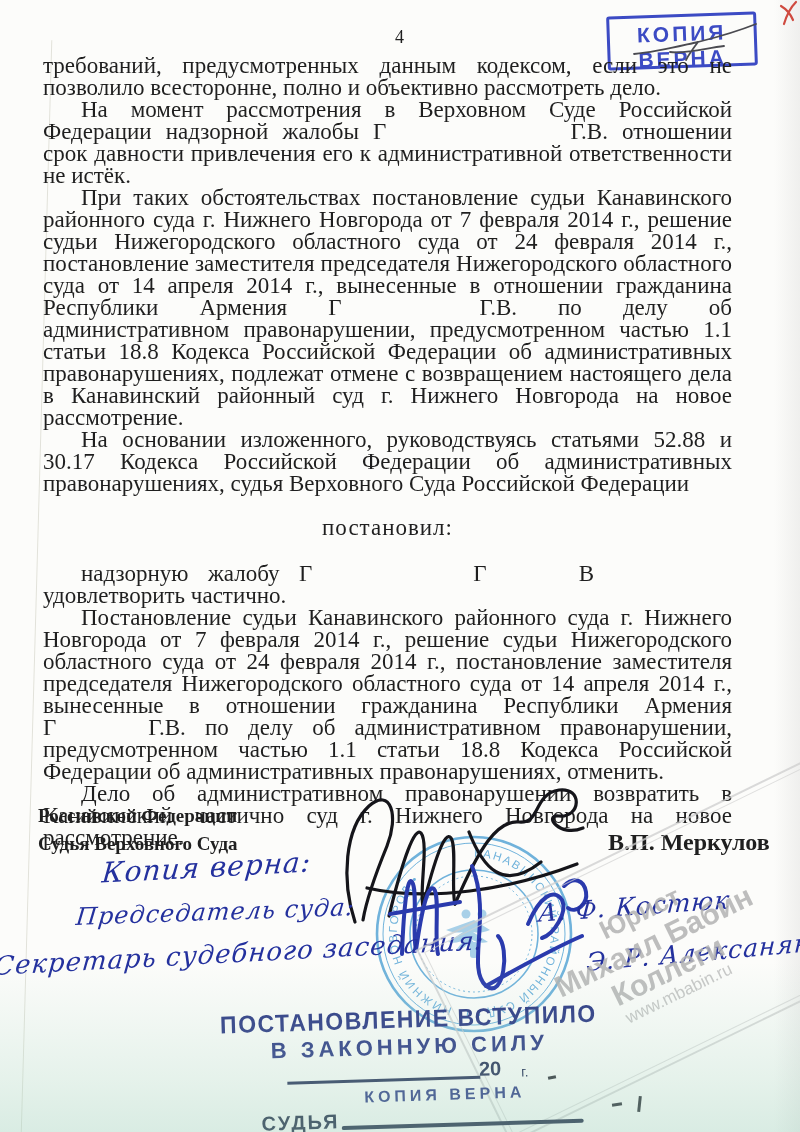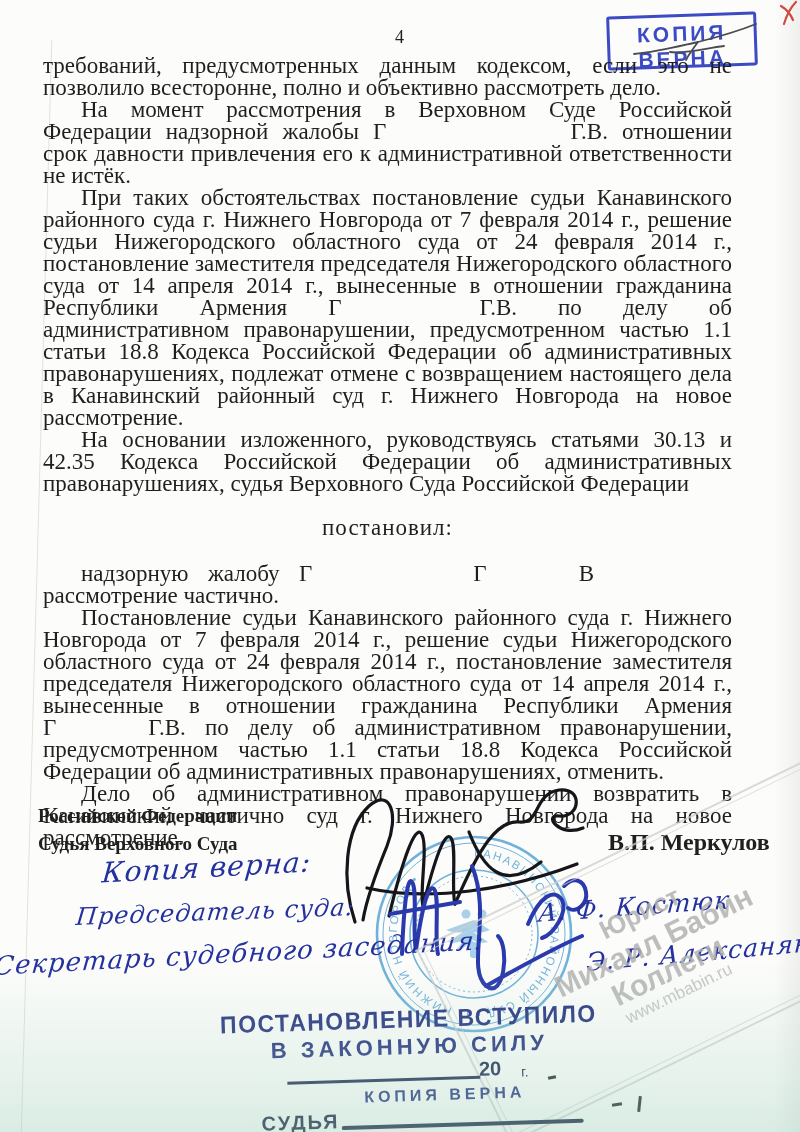--- a/index.html
+++ b/index.html
@@ -94,23 +94,23 @@
     <path d="M6,46 C30,44 52,38 70,34 C90,29 108,24 128,16 M42,44 C60,46 78,40 96,38 M70,34 C64,42 60,48 58,52" stroke="#4a4a50" stroke-width="1.8" fill="none" stroke-linecap="round"></path>
   </svg>
   <svg class="red-mark" width="22" height="26">
     <path d="M6,24 C9,14 14,6 18,2 M3,6 C8,9 13,15 15,20" stroke="#cf4a3f" stroke-width="2.2" fill="none" stroke-linecap="round"></path>
   </svg>
 
   <div class="body-text">
     <p>требований, предусмотренных данным кодексом, если это не позволило всесторонне, полно и объективно рассмотреть дело.</p>
     <p class="ind">На момент рассмотрения в Верховном Суде Российской Федерации надзорной жалобы Г        Г.В. отношении срок давности привлечения его к административной ответственности не истёк.</p>
     <p class="ind">При таких обстоятельствах постановление судьи Канавинского районного суда г. Нижнего Новгорода от 7 февраля 2014 г., решение судьи Нижегородского областного суда от 24 февраля 2014 г., постановление заместителя председателя Нижегородского областного суда от 14 апреля 2014 г., вынесенные в отношении гражданина Республики Армения Г      Г.В. по делу об административном правонарушении, предусмотренном частью 1.1 статьи 18.8 Кодекса Российской Федерации об административных правонарушениях, подлежат отмене с возвращением настоящего дела в Канавинский районный суд г. Нижнего Новгорода на новое рассмотрение.</p>
-    <p class="ind">На основании изложенного, руководствуясь статьями 30.13 и 42.35 Кодекса Российской Федерации об административных правонарушениях, судья Верховного Суда Российской Федерации</p>
+    <p class="ind">На основании изложенного, руководствуясь статьями 52.88 и 30.17 Кодекса Российской Федерации об административных правонарушениях, судья Верховного Суда Российской Федерации</p>
     <p class="heading">постановил:</p>
-    <p class="ind">надзорную жалобу Г       Г    В      рассмотрение частично.</p>
+    <p class="ind">надзорную жалобу Г       Г    В      удовлетворить частично.</p>
     <p class="ind">Постановление судьи Канавинского районного суда г. Нижнего Новгорода от 7 февраля 2014 г., решение судьи Нижегородского областного суда от 24 февраля 2014 г., постановление заместителя председателя Нижегородского областного суда от 14 апреля 2014 г., вынесенные в отношении гражданина Республики Армения Г    Г.В. по делу об административном правонарушении, предусмотренном частью 1.1 статьи 18.8 Кодекса Российской Федерации об административных правонарушениях, отменить.</p>
     <p class="ind">Дело об административном правонарушении возвратить в Канавинский частично суд г. Нижнего Новгорода на новое рассмотрение.</p>
   </div>
 
   <div class="sig-title">
     <div>Российской Федерации</div>
     <div>Судья Верховного Суда</div>
   </div>
   <div class="sig-name">В.П. Меркулов</div>
 

